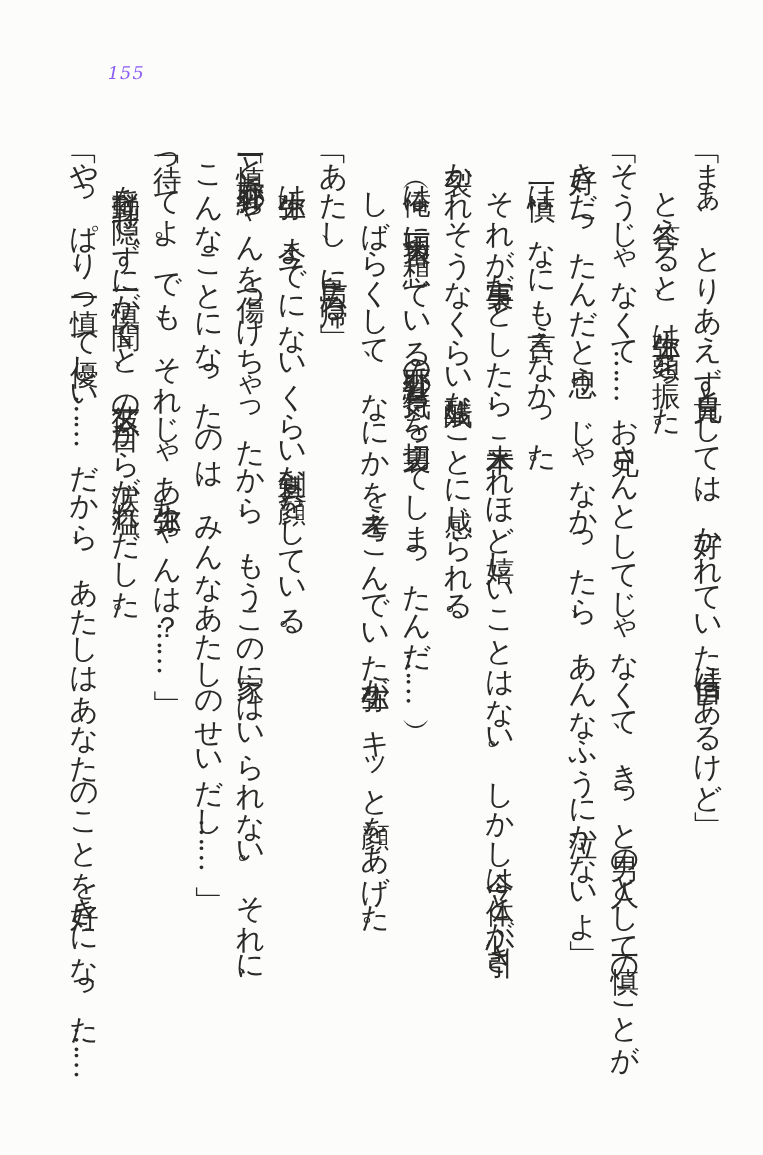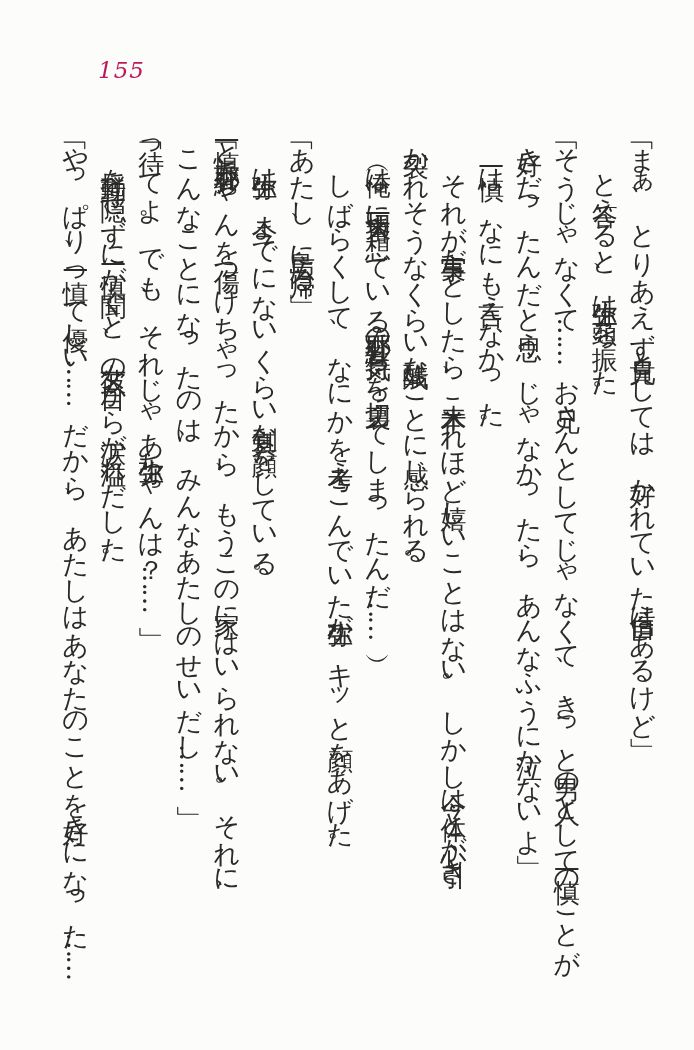--- a/index.html
+++ b/index.html
@@ -11,24 +11,24 @@
     width: 694px;
     height: 1050px;
     background: #fcfcfa;
     overflow: hidden;
     font-family: "DejaVu Serif", "Liberation Serif", serif;
   }
   .page-number {
     position: absolute;
     top: 57px;
     left: 98px;
-    font-size: 23px;
+    font-size: 16px;
     font-style: italic;
     letter-spacing: 1px;
-    color: #be185d;
+    color: #8b5cf6;
     font-family: "DejaVu Serif", "Liberation Serif", serif;
   }
   .text-block {
     position: absolute;
     top: 133px;
     right: 33px;
     height: 895px;
     writing-mode: vertical-rl;
     text-orientation: mixed;
     font-size: 26px;

